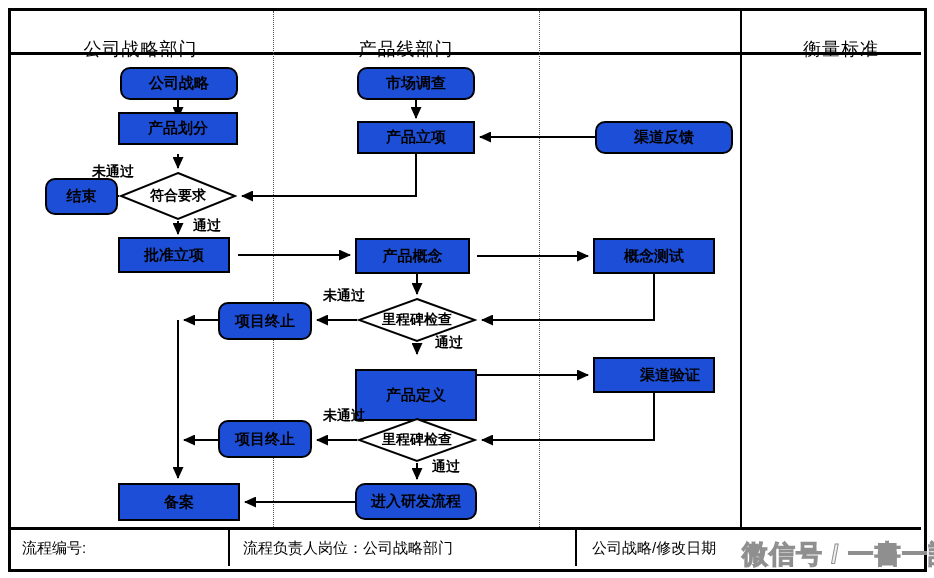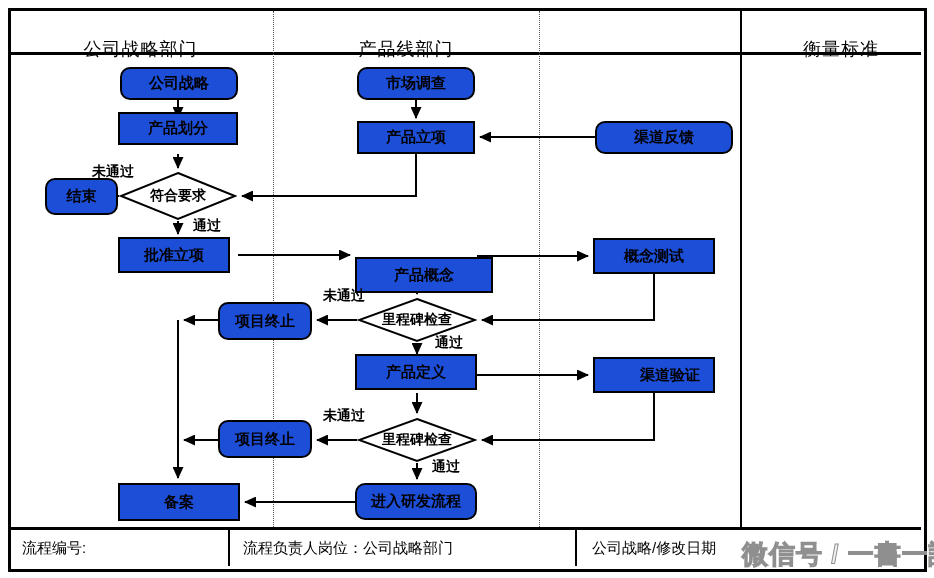--- a/index.html
+++ b/index.html
@@ -95,22 +95,22 @@
   <div class="node rounded" style="left:120px;top:67px;width:118px;height:33px;">公司战略</div>
   <div class="node" style="left:118px;top:112px;width:120px;height:33px;">产品划分</div>
   <div class="node rounded" style="left:17px;top:178px;width:73px;height:37px;margin-left:28px;">结束</div>
   <div class="node" style="left:118px;top:237px;width:112px;height:36px;">批准立项</div>
   <div class="node rounded" style="left:218px;top:302px;width:94px;height:38px;">项目终止</div>
   <div class="node rounded" style="left:218px;top:420px;width:94px;height:38px;">项目终止</div>
   <div class="node" style="left:118px;top:483px;width:122px;height:38px;">备案</div>
 
   <div class="node rounded" style="left:357px;top:67px;width:118px;height:33px;">市场调查</div>
   <div class="node" style="left:357px;top:121px;width:118px;height:33px;">产品立项</div>
-  <div class="node" style="left:355px;top:238px;width:138px;height:36px;margin-top:19px;">产品概念</div>
-  <div class="node" style="left:355px;top:354px;width:122px;height:36px;text-align:center;">产品定义</div>
+  <div class="node" style="left:355px;top:238px;width:115px;height:36px;">产品概念</div>
+  <div class="node" style="left:355px;top:369px;width:122px;height:52px;text-align:center;">产品定义</div>
   <div class="node rounded" style="left:355px;top:483px;width:122px;height:37px;">进入研发流程</div>
 
   <div class="node rounded" style="left:595px;top:121px;width:138px;height:33px;">渠道反馈</div>
   <div class="node" style="left:593px;top:238px;width:122px;height:36px;">概念测试</div>
   <div class="node" style="left:593px;top:357px;width:122px;height:36px;padding-left:32px;">渠道验证</div>
 
   <div class="diamond" style="left:119px;top:171px;width:118px;height:50px;">
     <svg width="118" height="50">
         <polygon points="59,2 116,25 59,48 2,25" fill="#fff" stroke="#000" stroke-width="2"></polygon>
       </svg>

